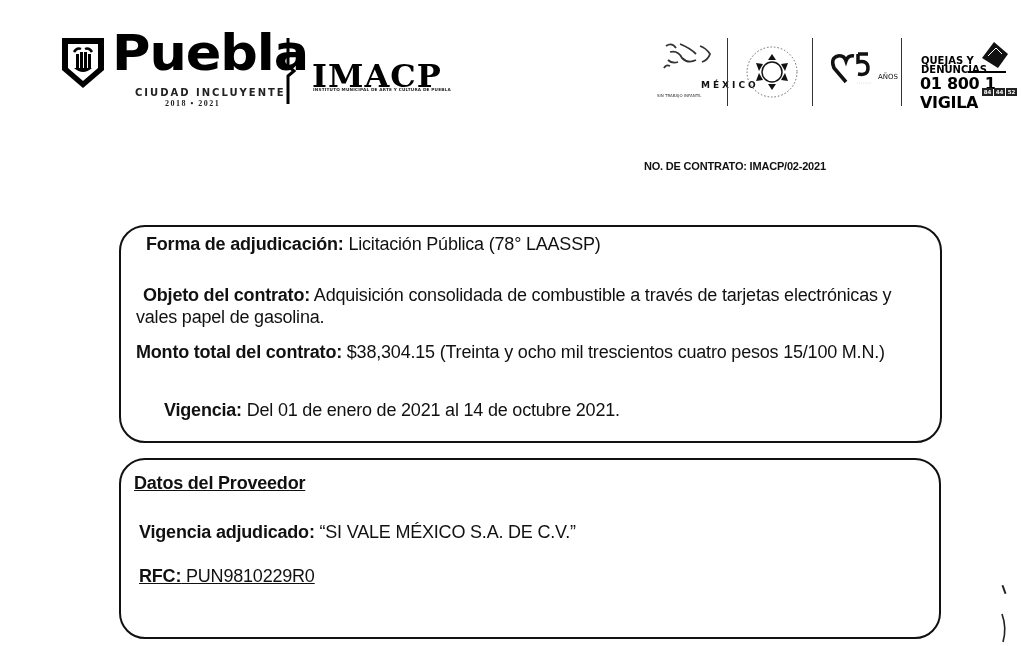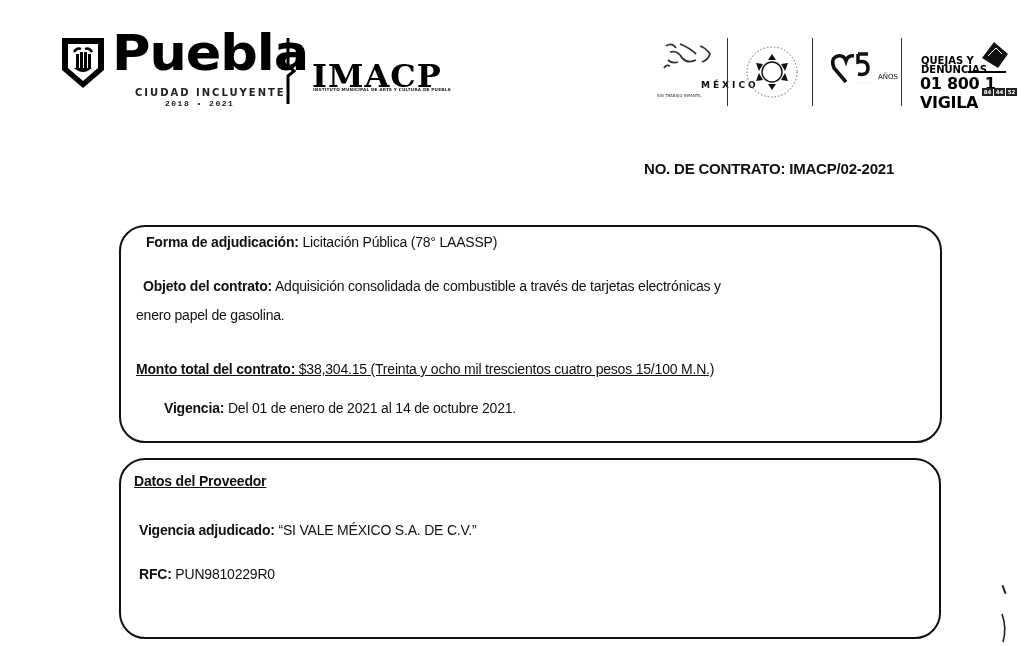--- a/index.html
+++ b/index.html
@@ -18,21 +18,21 @@
     font-family: "DejaVu Sans", sans-serif; font-weight: 900;
     font-size: 50px; letter-spacing: -1px; line-height: 1;
     color: #000;
     transform: scaleX(1.05); transform-origin: left top;
   }
   .puebla-sub {
     left: 135px; top: 87px; font-family: "DejaVu Sans", sans-serif;
     font-weight: bold; font-size: 10px; letter-spacing: 2px; color: #222;
   }
   .puebla-years {
-    left: 165px; top: 99px; font-family: Liberation Mono, monospace;
+    left: 165px; top: 99px; font-family: Liberation Serif, serif;
     font-weight: bold; font-size: 8px; letter-spacing: 1.5px; color: #222;
   }
   .brace { left: 284px; top: 36px; width: 16px; height: 70px; }
   .imacp-word {
     left: 312px; top: 60px; font-family: "DejaVu Serif", serif;
     font-weight: 900; font-size: 32px; letter-spacing: 1px; color: #000;
     line-height: 1;
   }
   .imacp-sub {
     left: 313px; top: 87px; font-family: "DejaVu Sans", sans-serif;
@@ -76,32 +76,32 @@
   .codebox {
     top: 88px; width: 11px; height: 8px; background: #222; color: #fff;
     font-size: 5.5px; font-weight: bold; line-height: 8px; text-align: center;
     font-family: "DejaVu Sans", sans-serif;
   }
 
   
   .contract-no {
     left: 644px; top: 160px;
     font-family: "Liberation Sans", sans-serif; font-weight: bold;
-    font-size: 15px; color: #111; letter-spacing: -0.2px;
+    font-size: 11px; color: #111; letter-spacing: -0.2px;
   }
 
   
   .box {
     border: 2px solid #111; border-radius: 26px; background: #fff;
   }
   .box1 { left: 119px; top: 225px; width: 819px; height: 214px; }
   .box2 { left: 119px; top: 458px; width: 818px; height: 177px; }
 
   .line {
-    font-family: "Liberation Sans", sans-serif; font-size: 14px;
+    font-family: "Liberation Sans", sans-serif; font-size: 18px;
     color: #111; white-space: nowrap; letter-spacing: -0.2px;
   }
   .line b { font-weight: bold; }
   .u { text-decoration: underline; }
 
   .stray1 { left: 1003px; top: 585px; width: 2px; height: 9px; background:#222; transform: rotate(-20deg); }
   .stray2 { left: 1000px; top: 612px; width: 8px; height: 32px; }
 </style>
 </head>
 <body>
@@ -166,38 +166,38 @@
 <div class="abs codebox" style="left:982px;">84</div>
 <div class="abs codebox" style="left:994px;">44</div>
 <div class="abs codebox" style="left:1006px;">52</div>
 
 <div class="abs contract-no">NO. DE CONTRATO: IMACP/02-2021</div>
 
 <div class="abs box box1"></div>
 <div class="abs line" style="left:146px; top:234px;">
   <b>Forma de adjudicación:</b><span> Licitación Pública (78° LAASSP)</span>
 </div>
-<div class="abs line" style="left:143px; top:278px;">
+<div class="abs line" style="left:143px; top:285px;">
   <b>Objeto del contrato:</b><span>  Adquisición consolidada de combustible a través de tarjetas electrónicas y</span>
 </div>
-<div class="abs line" style="left:136px; top:307px;">enero papel de gasolina.</div>
-<div class="abs line" style="left:136px; top:361px;text-decoration:underline;">
+<div class="abs line" style="left:136px; top:307px;">vales papel de gasolina.</div>
+<div class="abs line" style="left:136px; top:342px;">
   <b>Monto total del contrato:</b><span> $38,304.15 (Treinta y ocho mil trescientos cuatro pesos 15/100 M.N.)</span>
 </div>
 <div class="abs line" style="left:136px; top:400px;margin-left:28px;">
   <b>Vigencia:</b><span> Del 01 de enero de 2021 al 14 de octubre 2021.</span>
 </div>
 
 <div class="abs box box2"></div>
 <div class="abs line u" style="left:134px; top:473px;">
   <b>Datos del Proveedor </b>
 </div>
 <div class="abs line" style="left:139px; top:522px;">
   <b>Vigencia adjudicado:</b><span> “SI VALE MÉXICO S.A. DE C.V.”</span>
 </div>
-<div class="abs line" style="left:139px; top:566px;">
+<div class="abs line" style="left:139px; top:566px;text-decoration:underline;">
   <b>RFC:</b><span> PUN9810229R0</span>
 </div>
 
 <div class="abs stray1"></div>
 <svg class="abs stray2" viewBox="0 0 8 32">
   <path d="M2 2 Q7 16 3 30" stroke="#222" stroke-width="1.6" fill="none"></path>
 </svg>
 
 </body></html>

